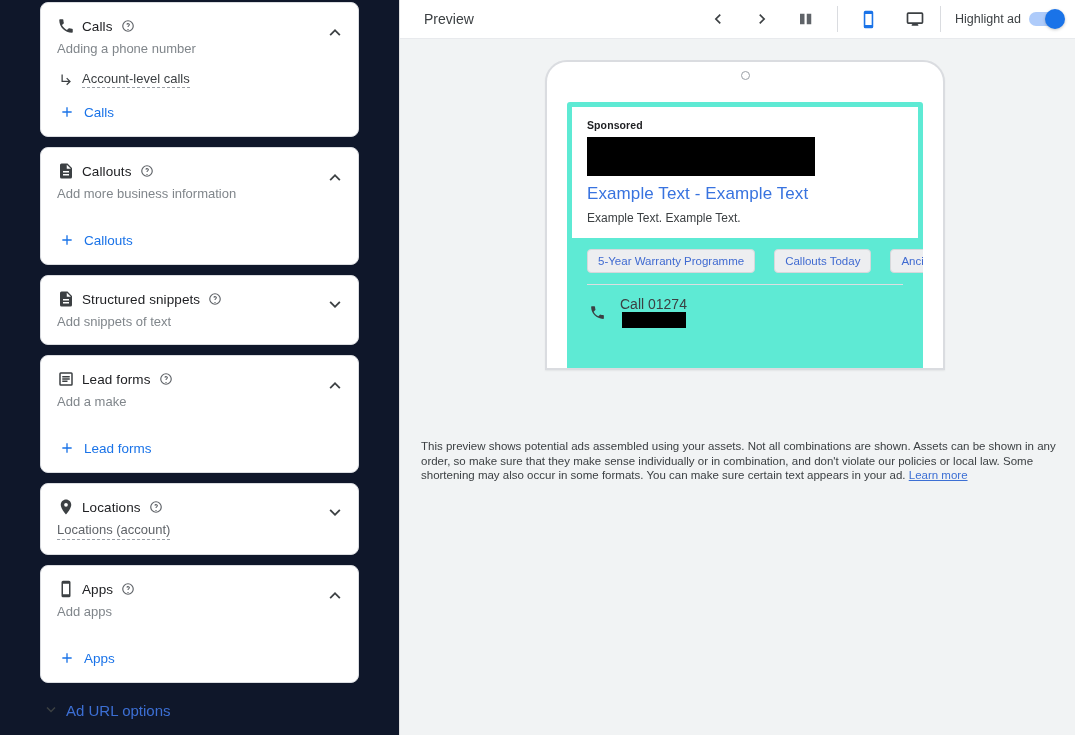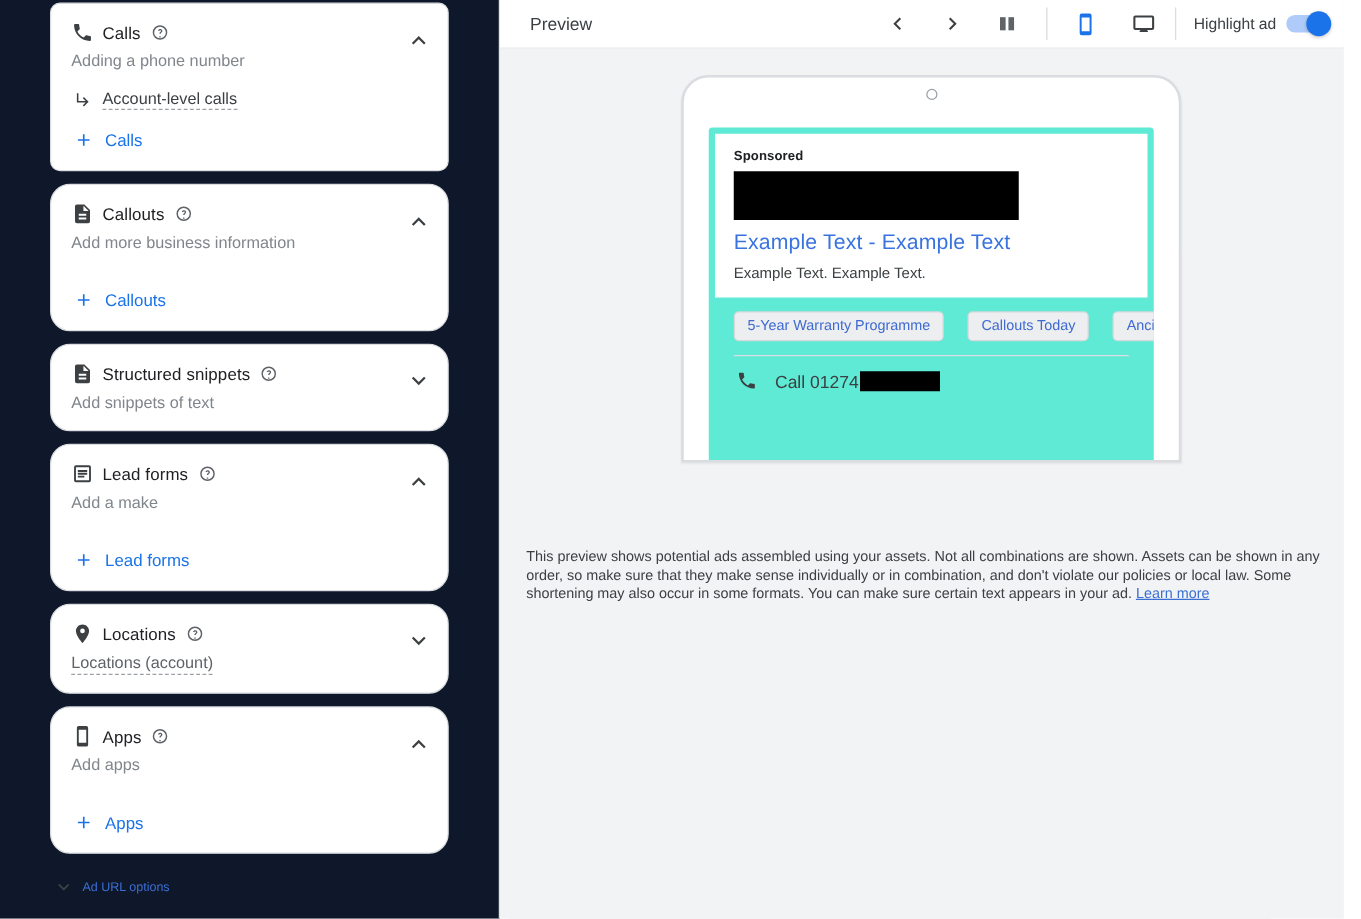--- a/index.html
+++ b/index.html
@@ -20,21 +20,21 @@
     overflow: hidden;
     position: relative;
   }
   .card {
     border: 1px solid #dadce0;
     border-radius: 8px;
     background: #fff;
     position: relative;
     padding: 14px 16px 0 16px;
   }
-  .card + .card { margin-top: 10px; border-radius: 16px; }
+  .card + .card { margin-top: 10px; }
   .card-head { display: flex; align-items: center; gap: 7px; }
   .card-icon { width: 18px; height: 18px; flex: 0 0 18px; display: block; color: #3c4043; }
   .card-icon svg { display: block; width: 18px; height: 18px; fill: #3c4043; }
   .card-title {
     font-size: 13.5px; color: #202124; font-weight: 500; letter-spacing: .1px;
     white-space: nowrap;
   }
   .help-icon { width: 14px; height: 14px; flex: 0 0 14px; margin-left: 1px; }
   .help-icon svg { display: block; width: 14px; height: 14px; fill: #5f6368; }
   .card-sub {
@@ -67,21 +67,21 @@
     display: flex; align-items: center; gap: 9px;
     color: #1a73e8; font-size: 13.5px; font-weight: 500;
     padding: 16px 0 16px 2px; cursor: pointer;
   }
   .add-row .plus { width: 16px; height: 16px; }
   .add-row .plus svg { display: block; width:16px; height:16px; fill:#1a73e8; }
   .card.collapsed { padding-bottom: 14px; }
   .ad-url-row {
     display: flex; align-items: center; gap: 6px;
     margin-top: 18px; padding-left: 2px;
-    color: #3c6fd4; font-size: 10px; cursor: pointer;
+    color: #3c6fd4; font-size: 15px; cursor: pointer;
   }
   .ad-url-row .dn { width: 18px; height: 18px; }
   .ad-url-row .dn svg { display:block; width:18px; height:18px; fill:#3c4043; }
 
   
   .right-panel {
     width: 675px; height: 735px;
     background: #f1f3f4;
     position: relative;
     display: flex; flex-direction: column;
@@ -150,21 +150,21 @@
   }
   .sitelink {
     border: 1px solid #d6d8db; border-radius: 4px; background: #edeef0;
     color: #3f6ad1; font-size: 11.5px; padding: 5px 10px; white-space: nowrap;
     cursor: pointer;
   }
   .call-sep { height: 1px; background: #dcdee0; margin: 11px 15px 0 15px; }
   .call-row { display: flex; align-items: center; gap: 14px; padding: 11px 15px 0 17px; }
   .call-row .ph { width: 17px; height: 17px; flex: 0 0 17px; }
   .call-row .ph svg { display:block; width:17px; height:17px; fill:#3c4043; }
-  .call-text { font-size: 14px; color: #3c4043; display: flex; align-items: center; }
+  .call-text { font-size: 14px; color: #3c4043; display: flex; align-items: center; flex-direction: column; }
   .call-redact { display: inline-block; background: #000; width: 64px; height: 16px; margin-left: 1px; }
 
   .disclaimer {
     position: absolute; left: 21px; top: 400px; width: 638px;
     font-size: 11.5px; line-height: 14.5px; color: #3c4043;
   }
   .disclaimer a { color: #3c6fd4; text-decoration: underline; }
 </style>
 </head>
 <body>

